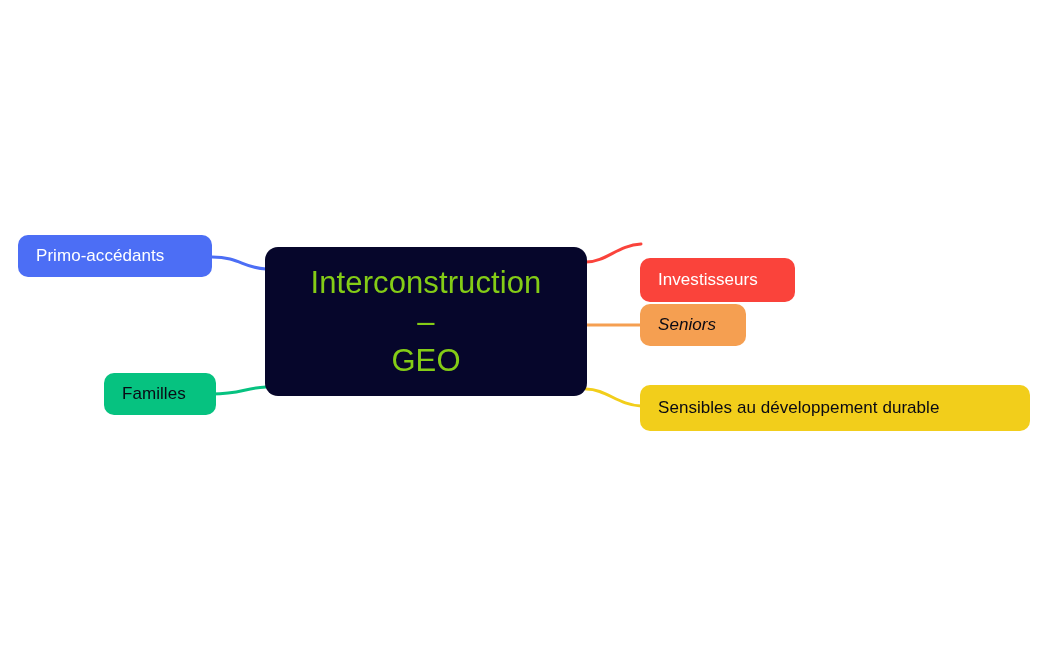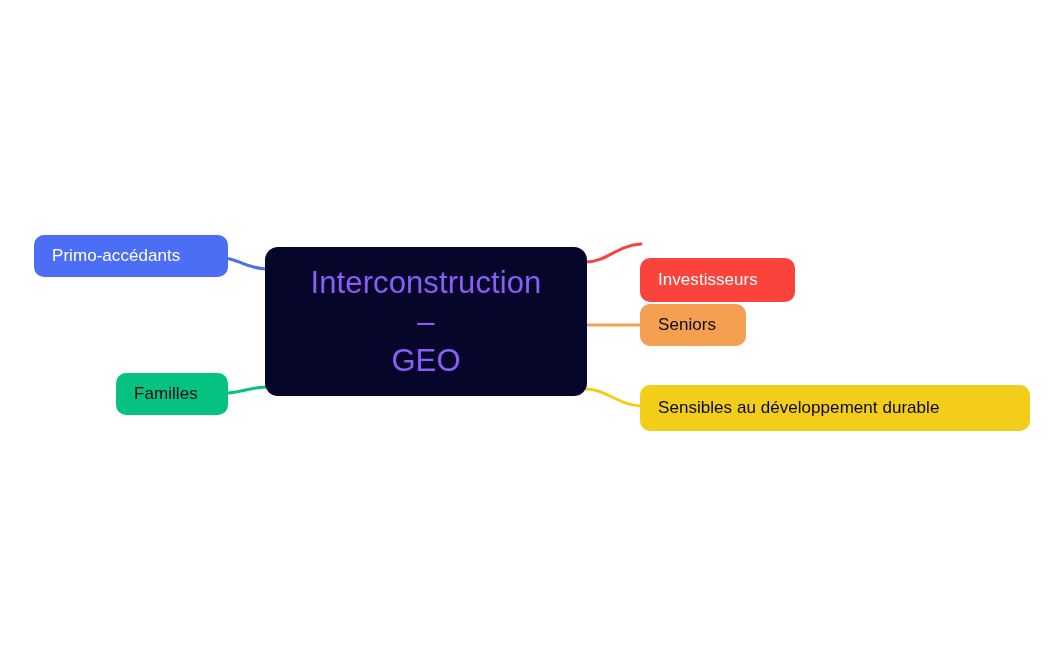--- a/index.html
+++ b/index.html
@@ -46,21 +46,21 @@
     left: 265px;
     top: 247px;
     width: 322px;
     height: 149px;
     border-radius: 13px;
     background: #06062b;
     flex-direction: column;
     justify-content: center;
   }
   #central-node .central-line {
-    color: #8b5cf6;
+    color: #84cc16;
     font-size: 31px;
     line-height: 39px;
     font-weight: 400;
     letter-spacing: 0.1px;
     text-align: right;
   }
 
   
   .branch-node {
     padding: 0 18px;
@@ -71,25 +71,24 @@
   }
 
   #node-primo-accedants {
     left: 18px;
     top: 235px;
     width: 194px;
     height: 42px;
     background: #4c6ef5;
     color: #ffffff;
     justify-content: flex-start;
-    margin-left: 16px;
   }
 
   #node-familles {
-    left: 116px;
+    left: 104px;
     top: 373px;
     width: 112px;
     height: 42px;
     background: #06c280;
     color: #0a0a14;
     justify-content: flex-start;
   }
 
   #node-investisseurs {
     left: 640px;
@@ -103,20 +102,21 @@
   }
 
   #node-seniors {
     left: 640px;
     top: 304px;
     width: 106px;
     height: 42px;
     background: #f59f51;
     color: #0a0a14;
     justify-content: flex-start;
+    font-style: italic;
   }
 
   #node-sensibles {
     left: 640px;
     top: 385px;
     width: 390px;
     height: 46px;
     background: #f2ce1b;
     color: #0a0a14;
     justify-content: flex-start;

